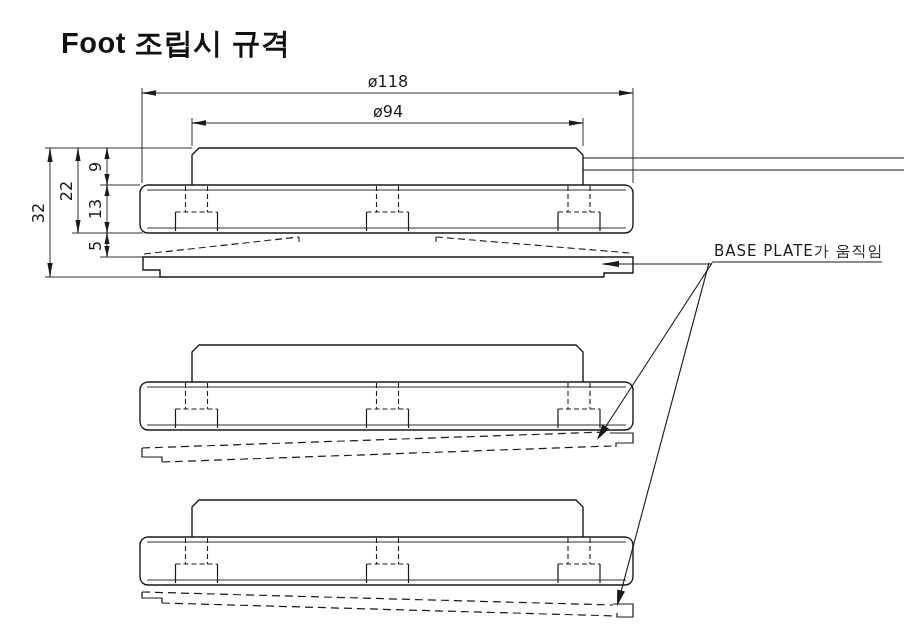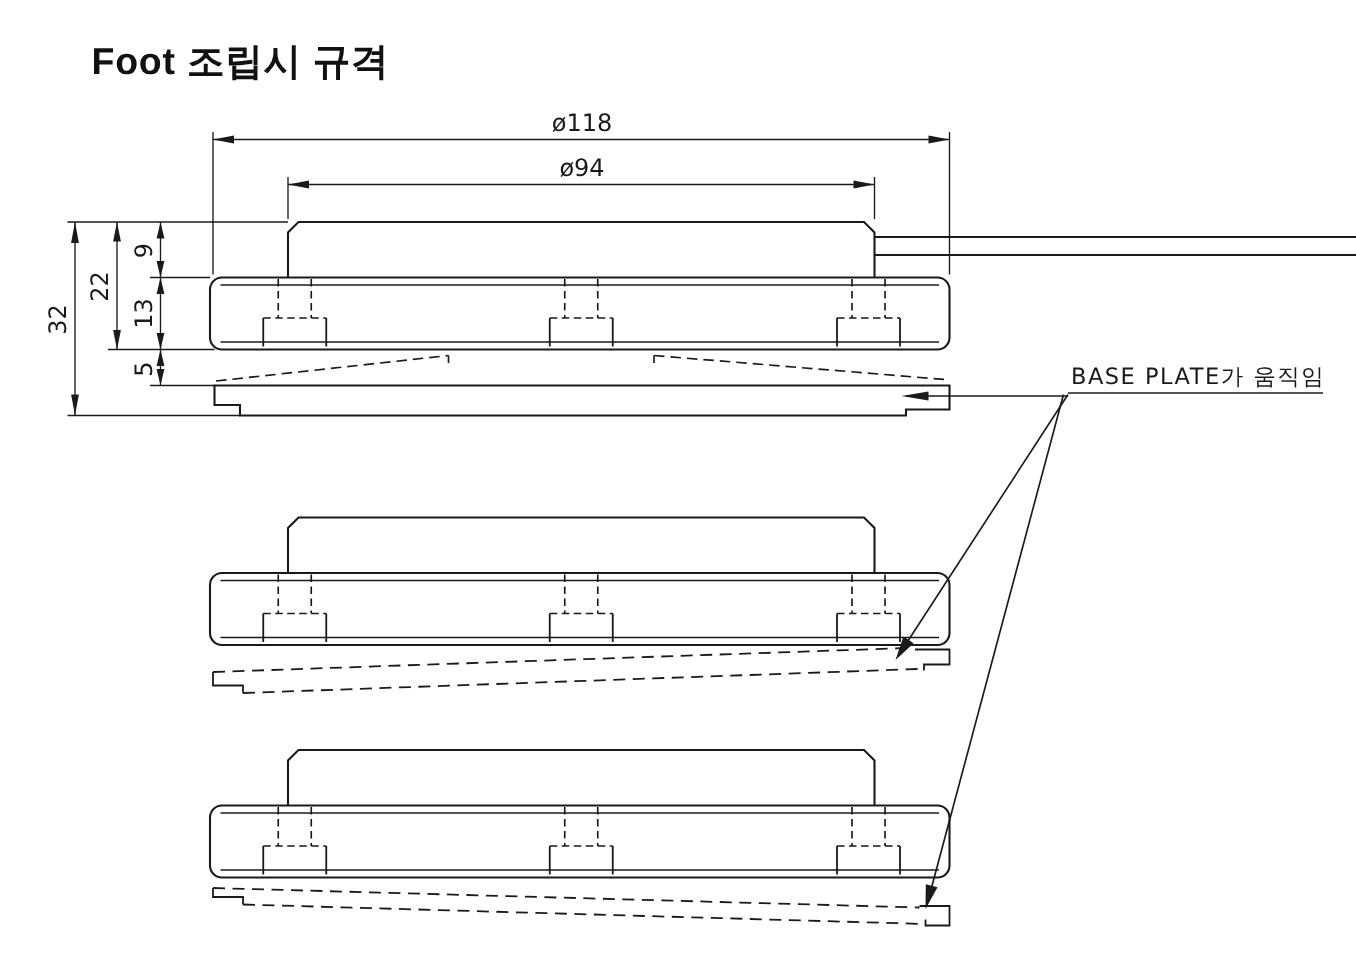--- a/index.html
+++ b/index.html
@@ -5,21 +5,21 @@
   html,body{margin:0;padding:0;background:#ffffff;}
   .page{
     position:relative;
     width:904px;height:638px;
     background:#ffffff;
     font-family:"Liberation Sans","DejaVu Sans",sans-serif;
     overflow:hidden;
   }
   .title{
     position:absolute;left:61px;top:24px;
-    font-size:25px;font-weight:bold;color:#111;
+    font-size:29px;font-weight:bold;color:#111;
     letter-spacing:0.5px;white-space:nowrap;
   }
   svg{position:absolute;left:0;top:0;}
   svg text{
     font-family:"DejaVu Sans","Liberation Sans",sans-serif;
     fill:#1a1a1a;
   }
   .dimtxt{font-size:16px;}
   .notetxt{font-size:15px;letter-spacing:1px;}
 </style>

